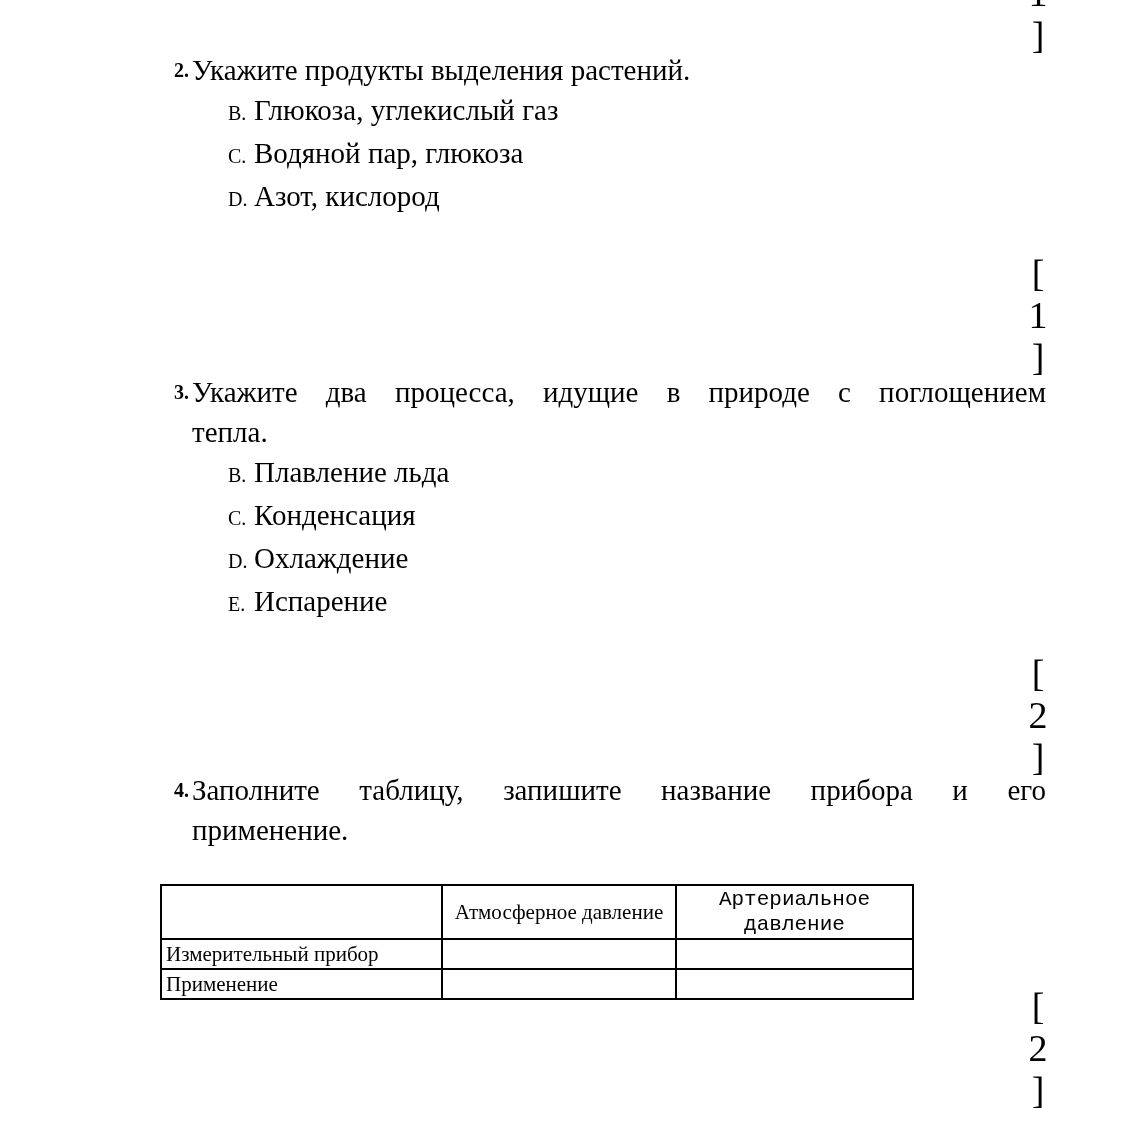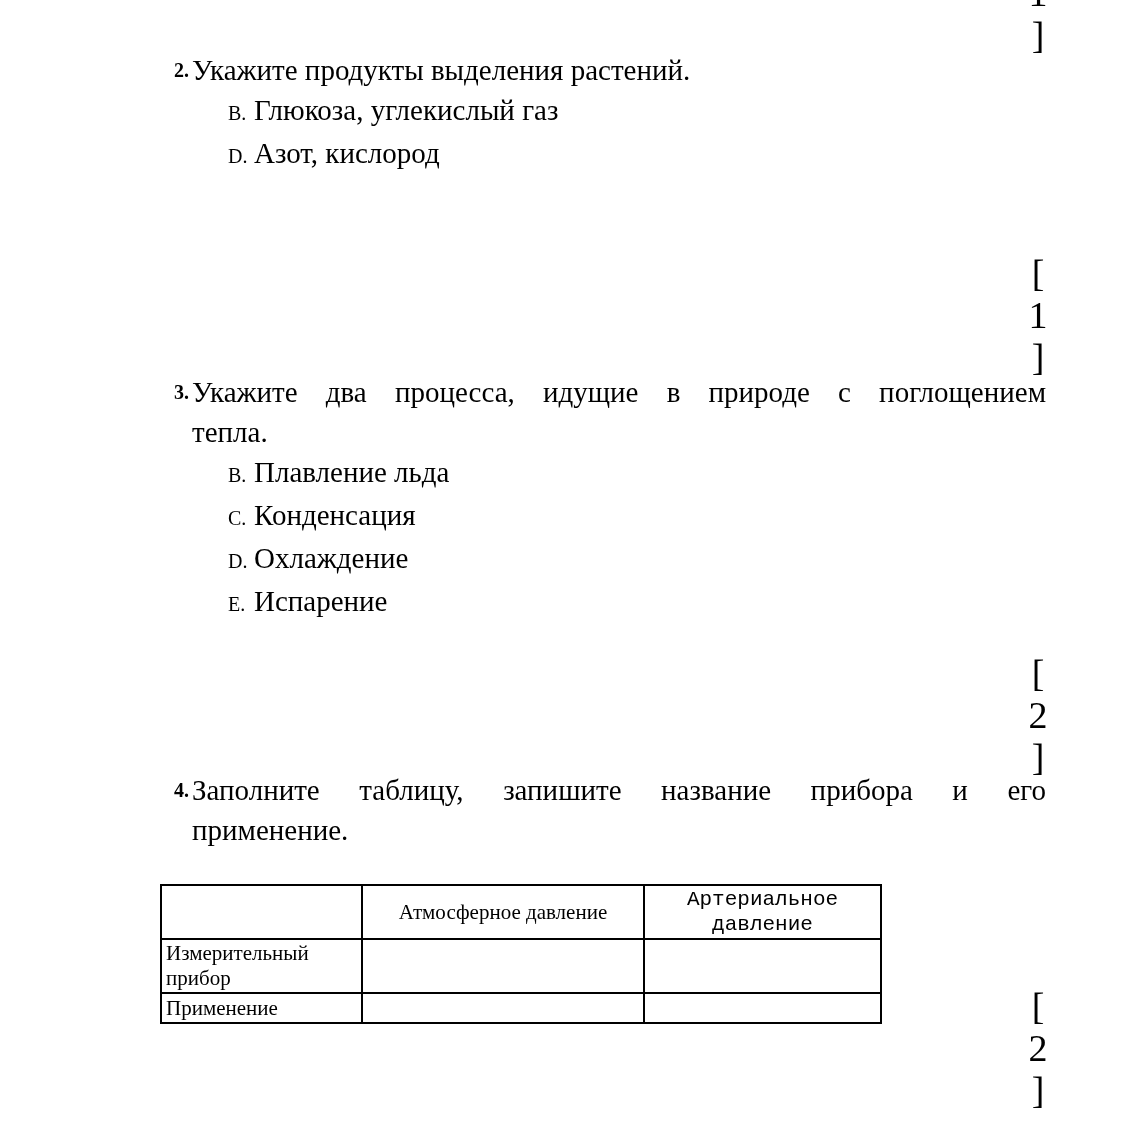--- a/index.html
+++ b/index.html
@@ -28,41 +28,44 @@
     position: absolute; left: 1002px; width: 72px;
     text-align: center; font-size: 38px; line-height: 42px;
   }
   .score > div { height: 42px; }
   .top-frag { top: -28px; }
   .fill-table {
     position: absolute; left: 160px; top: 884px;
     border-collapse: collapse; font-size: 21px; line-height: 25px;
   }
   .fill-table td { border: 2px solid #000; padding: 1px 4px; vertical-align: middle; }
-  .fill-table .c1 { width: 201px; }
-  .fill-table .c2 { width: 282px; }
+  .fill-table .c1 { width: 281px; }
+  .fill-table .c2 { width: 234px; }
   .fill-table .c3 { width: 237px; font-family: Liberation Mono, monospace; }
   .fill-table .hdr { text-align: center; }
   .fill-table tr { height: 30px; }
 </style>
 </head>
 <body>
 
 <div class="score top-frag">
   <div>1</div>
   <div>]</div>
 </div>
 
 <div class="question" style="top:50px">
   <div class="q-num">2.</div>
   <div class="q-body">
     <div>Укажите продукты выделения растений.</div>
     <div class="options">
       <div class="option">
         <span class="opt-letter">B.</span><span>Глюкоза, углекислый газ</span>
+      </div>
+      <div class="option">
+        <span class="opt-letter">C.</span><span>Водяной пар, глюкоза</span>
       </div>
       <div class="option">
         <span class="opt-letter">D.</span><span>Азот, кислород</span>
       </div>
     </div>
   </div>
 </div>
 
 <div class="score" style="top:252px">
   <div>[</div>

